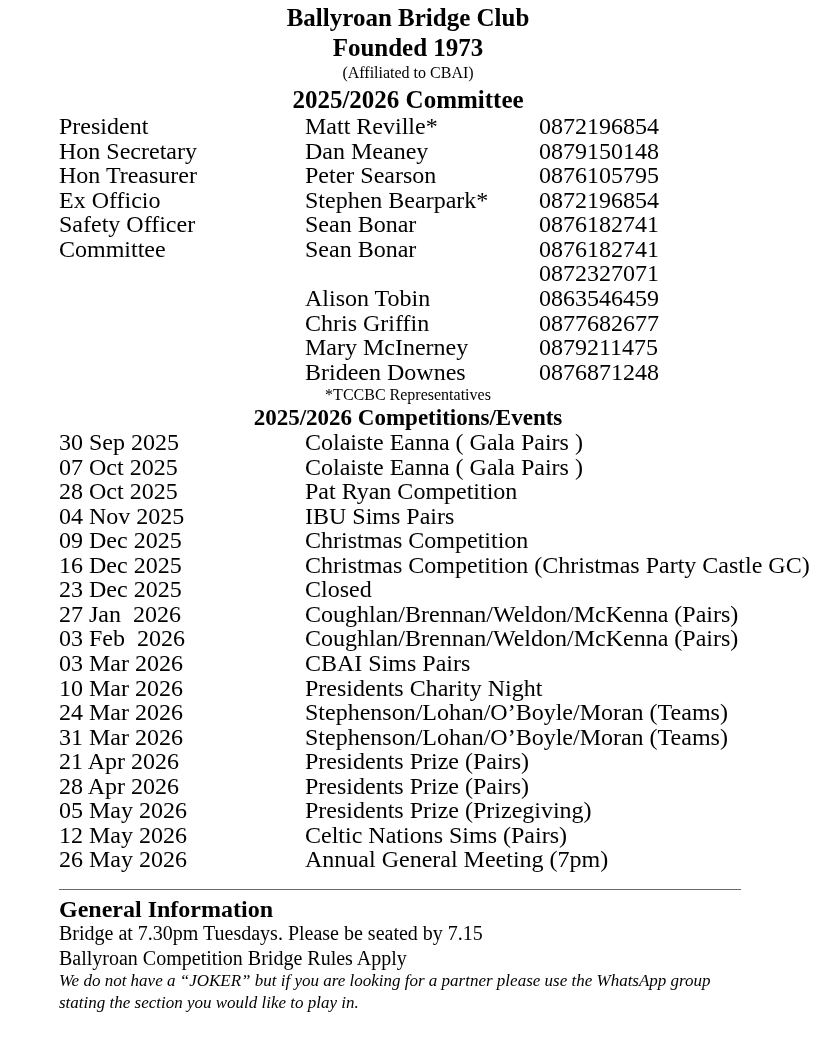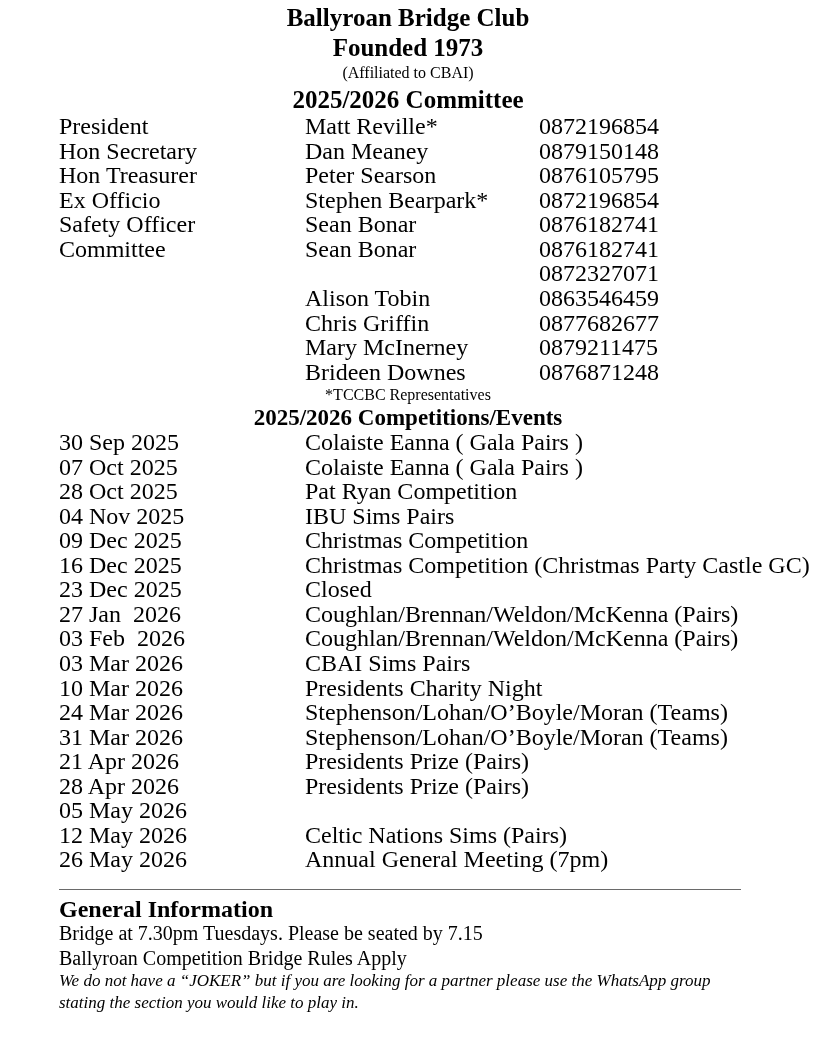--- a/index.html
+++ b/index.html
@@ -148,20 +148,21 @@
   <div class="row" style="top:749px">
       <span class="c1">21 Apr 2026</span>
       <span class="c2">Presidents Prize (Pairs)</span>
     </div>
   <div class="row" style="top:774px">
       <span class="c1">28 Apr 2026</span>
       <span class="c2">Presidents Prize (Pairs)</span>
     </div>
   <div class="row" style="top:798px">
       <span class="c1">05 May 2026</span>
+      <span class="c2">Presidents Prize (Prizegiving)</span>
     </div>
   <div class="row" style="top:823px">
       <span class="c1">12 May 2026</span>
       <span class="c2">Celtic Nations Sims (Pairs)</span>
     </div>
   <div class="row" style="top:847px">
       <span class="c1">26 May 2026</span>
       <span class="c2">Annual General Meeting (7pm)</span>
     </div>
 </div>

